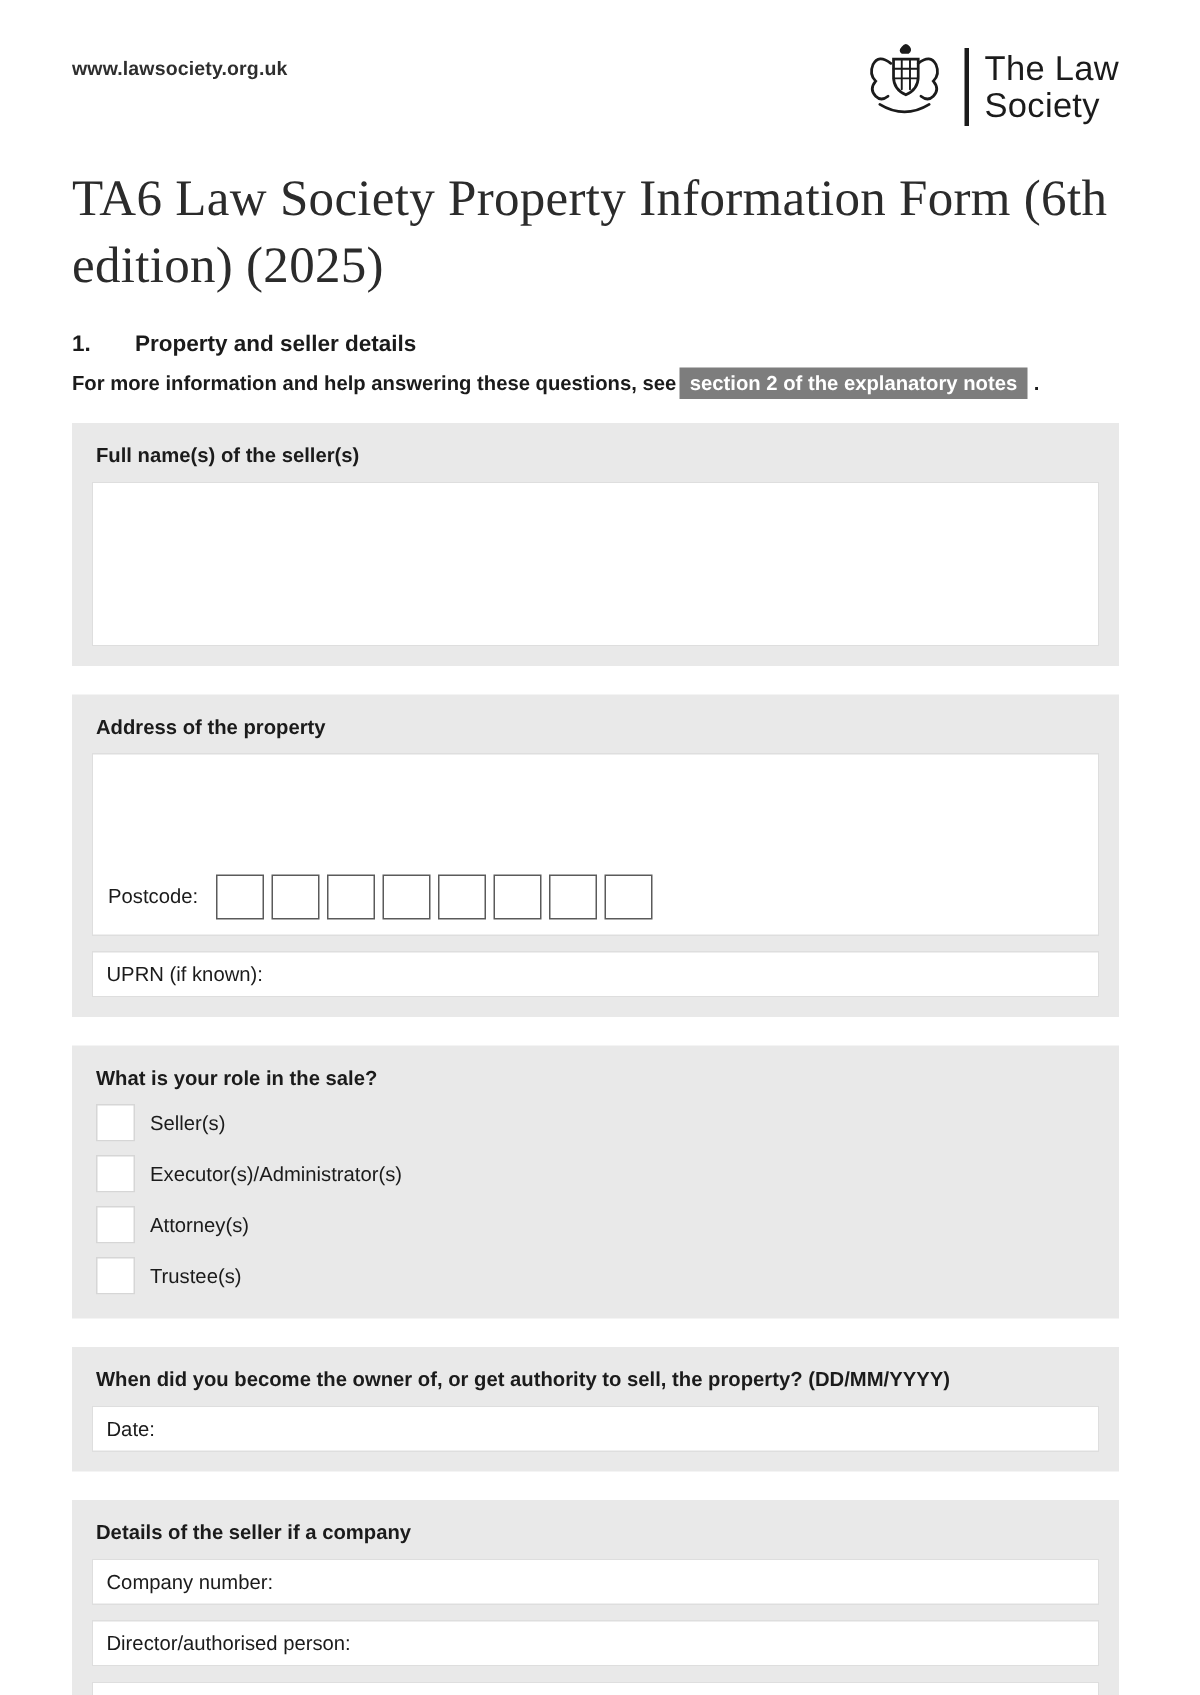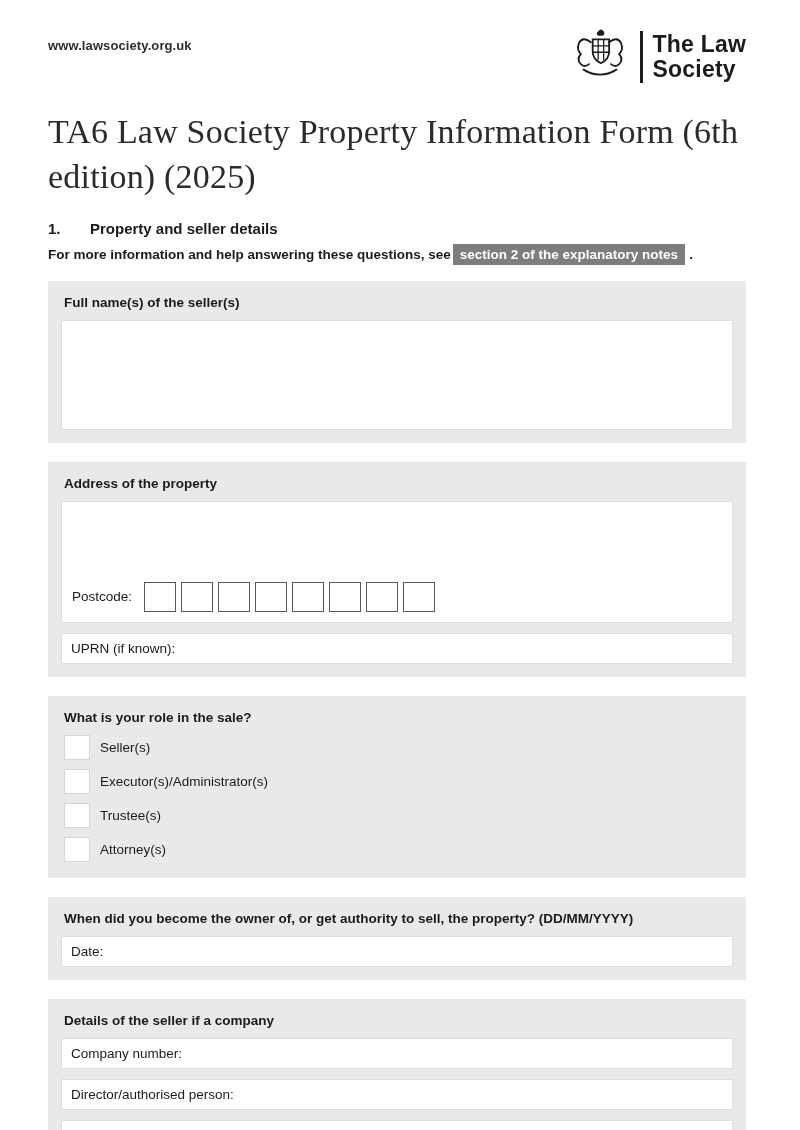--- a/index.html
+++ b/index.html
@@ -6,21 +6,21 @@
   html, body { width: 800px; height: 1130px; background: #ffffff; overflow: hidden; }
   body { font-family: "Liberation Sans", sans-serif; color: #1b1b1b; }
   .page { padding: 26px 48px 0 48px; width: 794px; height: 1130px; display: flex; flex-direction: column; }
 
   
   .header { display: flex; justify-content: space-between; align-items: flex-start; }
   .site-url { font-size: 13px; font-weight: bold; color: #2e2e2e; padding-top: 12px; letter-spacing: .1px; }
   .logo { display: flex; align-items: center; }
   .logo-crest { margin-right: 8px; }
   .logo-bar { width: 3px; height: 52px; background: #1b1b1b; margin-right: 10px; }
-  .logo-text { font-size: 23px; line-height: 1.08; font-weight: 700; color: #1b1b1b; letter-spacing: .2px; }
+  .logo-text { font-size: 23px; line-height: 1.08; font-weight: 400; color: #1b1b1b; letter-spacing: .2px; }
 
   
   .doc-title { font-family: "Liberation Serif", serif; font-weight: 500; font-size: 34px; line-height: 1.32; color: #2b2b2b; margin-top: 22px; letter-spacing: .2px; }
 
   
   .section-head { display: flex; margin-top: 20px; font-size: 15px; font-weight: bold; color: #1b1b1b; }
   .section-num { width: 42px; }
   .note-line { margin-top: 10px; font-size: 13.5px; font-weight: bold; color: #1b1b1b; }
   .note-link { background: #7d7d7d; color: #ffffff; padding: 3px 7px; margin-left: 2px; }
   .note-suffix { margin-left: 4px; }
@@ -111,25 +111,25 @@
     <div class="check-row">
       <span class="checkbox"></span>
       <span class="check-label">Seller(s)</span>
     </div>
     <div class="check-row">
       <span class="checkbox"></span>
       <span class="check-label">Executor(s)/Administrator(s)</span>
     </div>
     <div class="check-row">
       <span class="checkbox"></span>
-      <span class="check-label">Trustee(s)</span>
+      <span class="check-label">Attorney(s)</span>
     </div>
     <div class="check-row">
       <span class="checkbox"></span>
-      <span class="check-label">Attorney(s)</span>
+      <span class="check-label">Trustee(s)</span>
     </div>
   </div>
 
   <div class="box">
     <div class="box-label">When did you become the owner of, or get authority to sell, the property? (DD/MM/YYYY)</div>
     <div class="field-row" style="margin-top:0;">
       <span>Date:</span>
     </div>
   </div>
 

